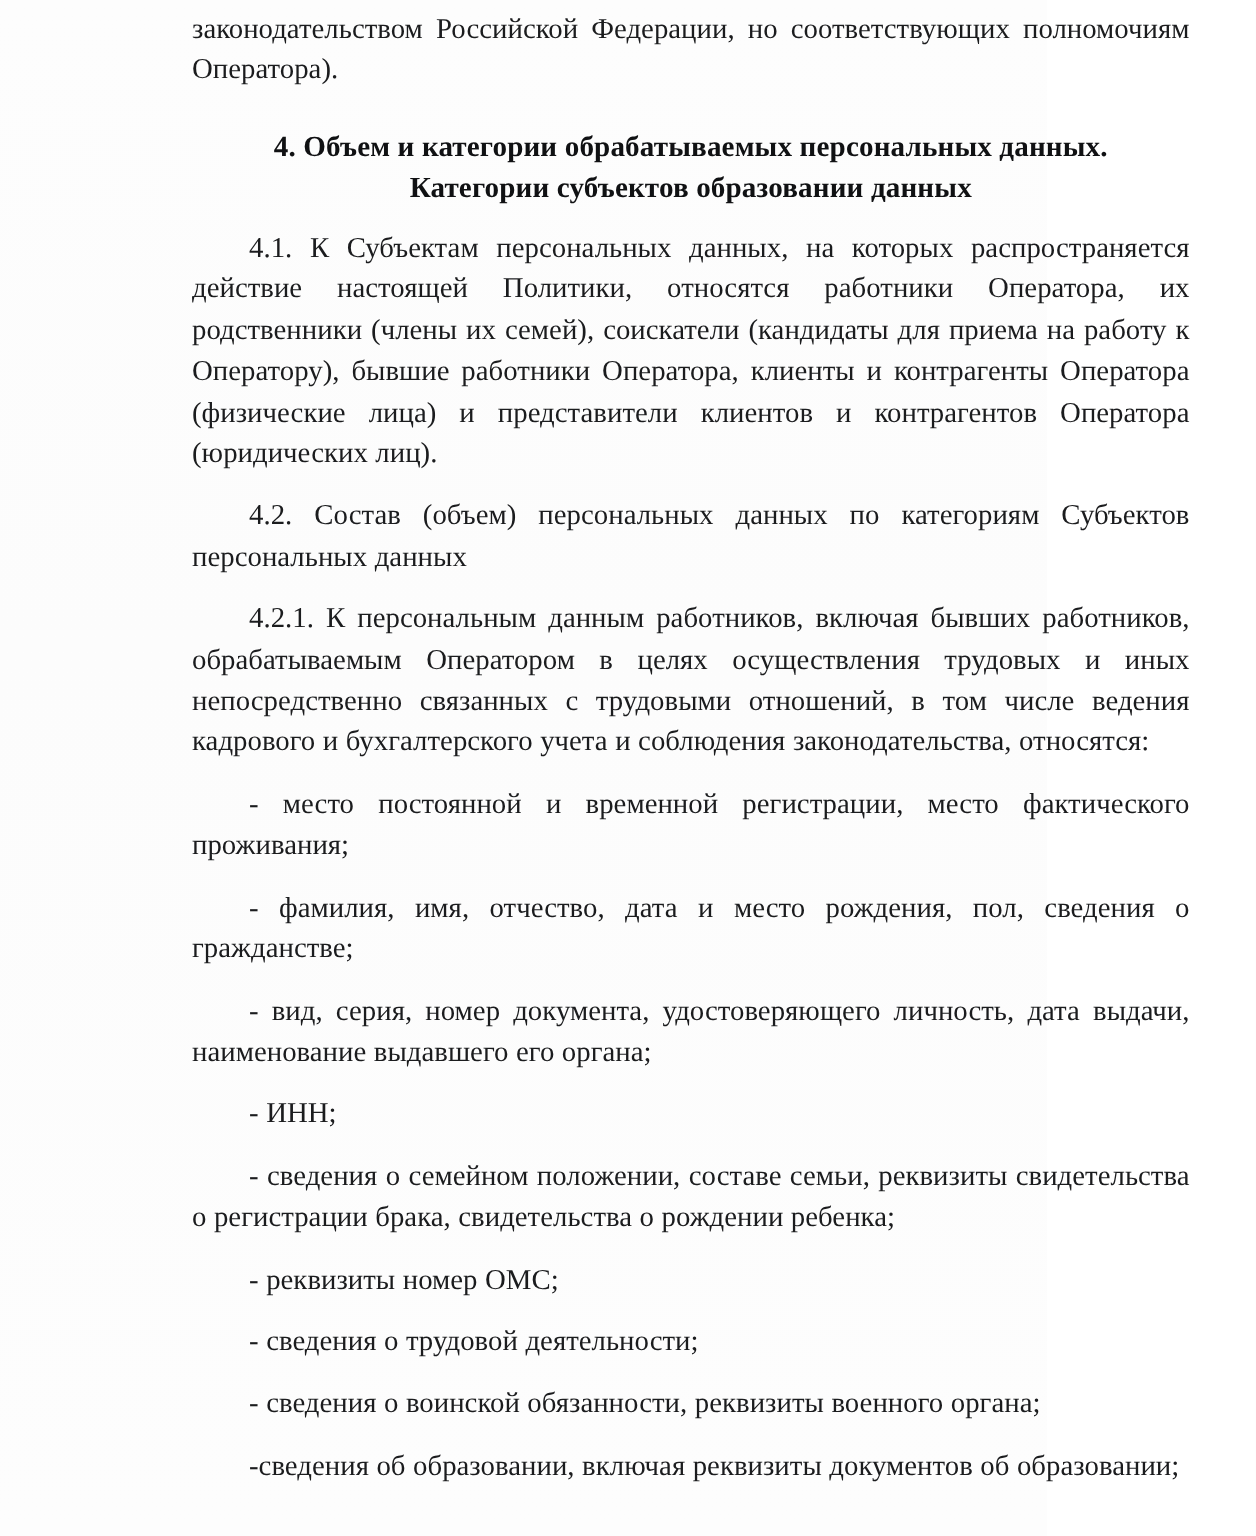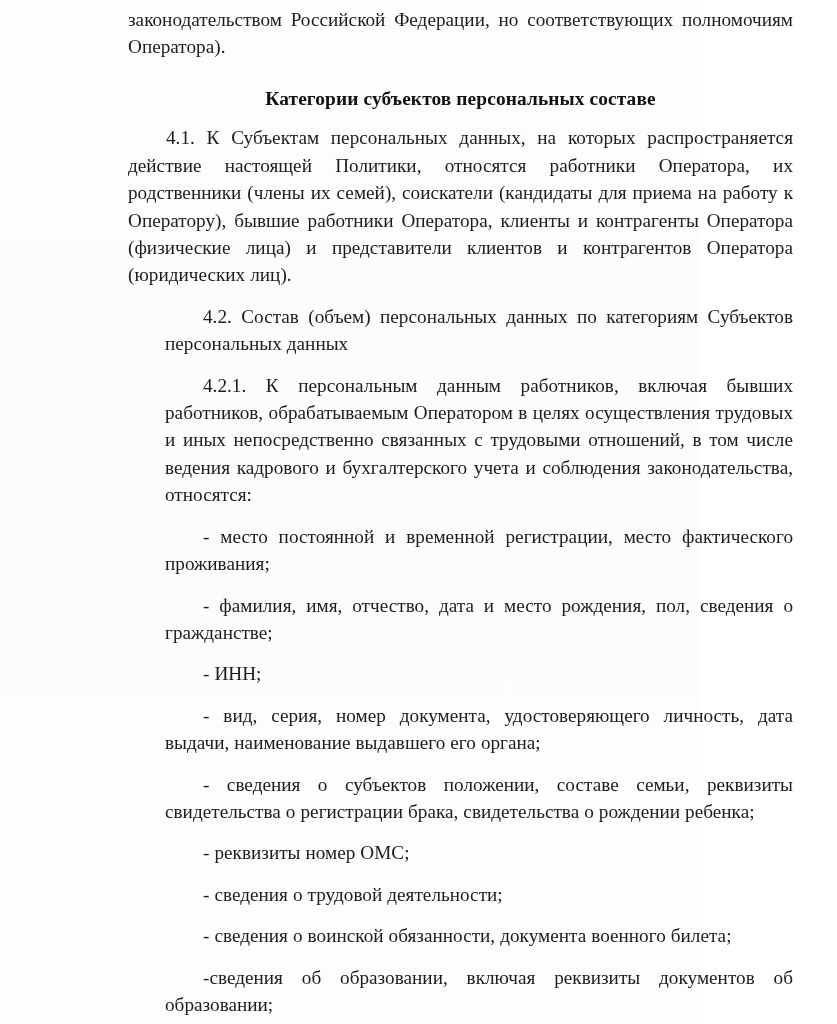--- a/index.html
+++ b/index.html
@@ -38,21 +38,21 @@
     text-align: justify;
     text-justify: inter-word;
     letter-spacing: 0.02px;
     word-spacing: 0.2px;
     color: #1b1c1e;
   }
 
   p.indent {
     text-indent: 38px;
   }
-  p.gap-md { margin-top: 14px; margin-left: 37px; }
+  p.gap-md { margin-top: 14px; }
 
   .heading {
     margin: 0;
     padding: 0;
     font-size: 19.4px;
     line-height: 27.6px;
     font-weight: bold;
     text-align: center;
     letter-spacing: 0.1px;
     color: #101113;
@@ -66,42 +66,43 @@
 </style>
 </head>
 <body>
 
 <div class="page">
   <div class="textcol">
 
     <p class="">законодательством Российской Федерации, но соответствующих полномочиям Оператора).</p>
 
     <div class="heading-block">
-      <div class="heading">Категории субъектов персональных составе</div>
+      <div class="heading">4. Объем и категории обрабатываемых персональных данных.</div>
+      <div class="heading">Категории субъектов образовании данных</div>
     </div>
 
     <p class="indent after-heading">4.1. К Субъектам персональных данных, на которых распространяется действие настоящей Политики, относятся работники Оператора, их родственники (члены их семей), соискатели (кандидаты для приема на работу к Оператору), бывшие работники Оператора, клиенты и контрагенты Оператора (физические лица) и представители клиентов и контрагентов Оператора (юридических лиц).</p>
 
     <p class="indent gap-md lastline">4.2. Состав (объем) персональных данных по категориям Субъектов персональных данных</p>
 
     <p class="indent gap-md lastline">4.2.1. К персональным данным работников, включая бывших работников, обрабатываемым Оператором в целях осуществления трудовых и иных непосредственно связанных с трудовыми отношений, в том числе ведения кадрового и бухгалтерского учета и соблюдения законодательства, относятся:</p>
 
     <p class="indent gap-md lastline">- место постоянной и временной регистрации, место фактического проживания;</p>
 
     <p class="indent gap-md lastline">- фамилия, имя, отчество, дата и место рождения, пол, сведения о гражданстве;</p>
 
+    <p class="indent gap-md lastline">- вид, серия, номер документа, удостоверяющего личность, дата выдачи, наименование выдавшего его органа;</p>
+
     <p class="indent gap-md lastline">- ИНН;</p>
 
-    <p class="indent gap-md lastline">- вид, серия, номер документа, удостоверяющего личность, дата выдачи, наименование выдавшего его органа;</p>
 
-
-    <p class="indent gap-md lastline">- сведения о субъектов положении, составе семьи, реквизиты свидетельства о регистрации брака, свидетельства о рождении ребенка;</p>
+    <p class="indent gap-md lastline">- сведения о семейном положении, составе семьи, реквизиты свидетельства о регистрации брака, свидетельства о рождении ребенка;</p>
 
     <p class="indent gap-md lastline">- реквизиты номер ОМС;</p>
 
     <p class="indent gap-md lastline">- сведения о трудовой деятельности;</p>
 
-    <p class="indent gap-md lastline">- сведения о воинской обязанности, документа военного билета;</p>
+    <p class="indent gap-md lastline">- сведения о воинской обязанности, реквизиты военного органа;</p>
 
     <p class="indent gap-md lastline">-сведения об образовании, включая реквизиты документов об образовании;</p>
 
   </div>
 </div>
 
 </body></html>

